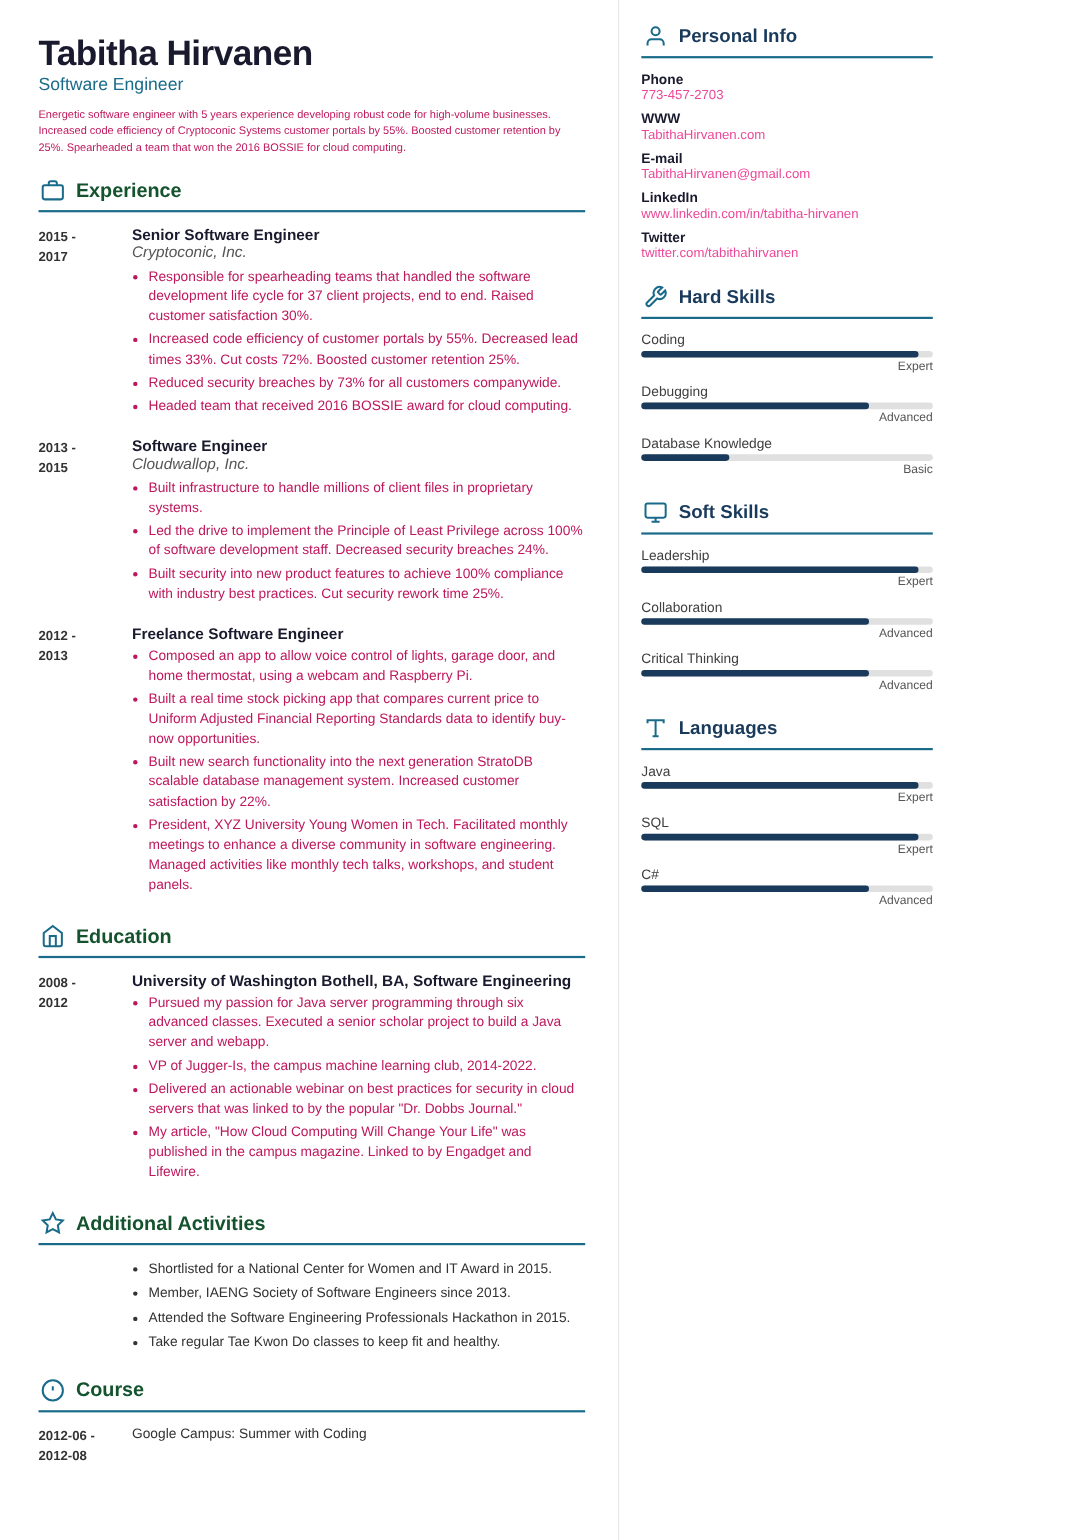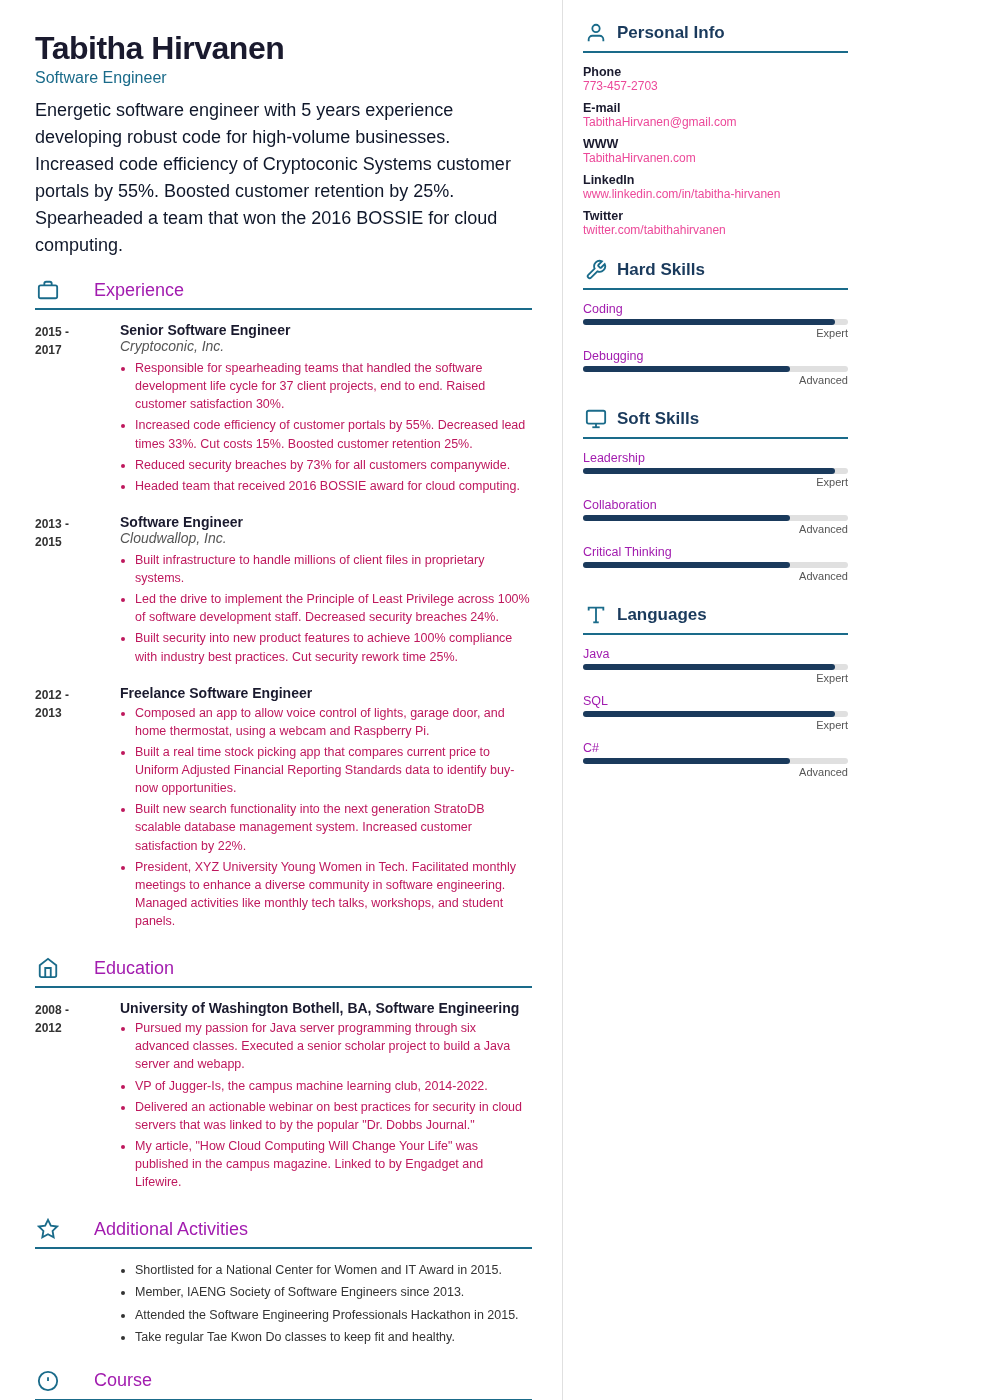--- a/index.html
+++ b/index.html
@@ -36,42 +36,41 @@
       color: #1a1a2e;
       letter-spacing: -0.5px;
     }
     .header .subtitle {
       font-size: 16px;
       color: #1a6b8a;
       font-weight: normal;
       margin-top: 2px;
     }
     .header .summary {
-      font-size: 18px;
-      color: #0f172a;
+      font-size: 10px;
+      color: #be185d;
       margin-top: 10px;
       line-height: 1.5;
     }
     
     .section {
       margin-bottom: 22px;
     }
     .section-header {
       display: flex;
       align-items: center;
       gap: 8px;
       border-bottom: 2px solid #1a6b8a;
       padding-bottom: 5px;
       margin-bottom: 12px;
     }
     .section-header h2 {
       font-size: 18px;
-      font-weight: 400;
-      color: #a21caf;
-      margin-left: 25px;
+      font-weight: 700;
+      color: #14532d;
     }
     .section-icon {
       width: 26px;
       height: 26px;
       display: flex;
       align-items: center;
       justify-content: center;
       color: #1a6b8a;
       font-size: 18px;
     }
@@ -141,21 +140,21 @@
     .info-value {
       font-size: 12px;
       color: #ec4899;
     }
     
     .skill-item {
       margin-bottom: 10px;
     }
     .skill-name {
       font-size: 12.5px;
-      color: #a21caf;
+      color: #404040;
       margin-bottom: 3px;
     }
     .skill-bar-bg {
       width: 100%;
       height: 6px;
       background: #e0e0e0;
       border-radius: 3px;
       position: relative;
       margin-bottom: 2px;
     }
@@ -228,21 +227,21 @@
 
       <div>
 
         <div class="exp-item">
           <div class="exp-dates">2015 -<br>2017</div>
           <div class="exp-content">
             <h3>Senior Software Engineer</h3>
             <div class="company">Cryptoconic, Inc.</div>
             <ul>
               <li>Responsible for spearheading teams that handled the software development life cycle for 37 client projects, end to end. Raised customer satisfaction 30%.</li>
-              <li>Increased code efficiency of customer portals by 55%. Decreased lead times 33%. Cut costs 15%. Boosted customer retention 25%.</li>
+              <li>Increased code efficiency of customer portals by 55%. Decreased lead times 33%. Cut costs 72%. Boosted customer retention 25%.</li>
               <li>Reduced security breaches by 73% for all customers companywide.</li>
               <li>Headed team that received 2016 BOSSIE award for cloud computing.</li>
             </ul>
           </div>
         </div>
 
         <div class="exp-item">
           <div class="exp-dates">2013 -<br>2015</div>
           <div class="exp-content">
             <h3>Software Engineer</h3>
@@ -342,26 +341,26 @@
           </svg>
         </div>
         <h2>Personal Info</h2>
       </div>
       <div>
         <div class="info-item">
           <div class="info-label">Phone</div>
           <div class="info-value">773-457-2703</div>
         </div>
         <div class="info-item">
+          <div class="info-label">WWW</div>
+          <div class="info-value">TabithaHirvanen.com</div>
+        </div>
+        <div class="info-item">
           <div class="info-label">E-mail</div>
           <div class="info-value">TabithaHirvanen@gmail.com</div>
-        </div>
-        <div class="info-item">
-          <div class="info-label">WWW</div>
-          <div class="info-value">TabithaHirvanen.com</div>
         </div>
         <div class="info-item">
           <div class="info-label">LinkedIn</div>
           <div class="info-value">www.linkedin.com/in/tabitha-hirvanen</div>
         </div>
         <div class="info-item">
           <div class="info-label">Twitter</div>
           <div class="info-value">twitter.com/tabithahirvanen</div>
         </div>
       </div>
@@ -384,20 +383,27 @@
           </div>
           <span class="skill-level">Expert</span>
         </div>
         <div class="skill-item">
           <div class="skill-name">Debugging</div>
           <div class="skill-bar-bg">
             <div class="skill-bar-fill" style="width: 78%"></div>
           </div>
           <span class="skill-level">Advanced</span>
         </div>
+        <div class="skill-item">
+          <div class="skill-name">Database Knowledge</div>
+          <div class="skill-bar-bg">
+            <div class="skill-bar-fill" style="width: 30%"></div>
+          </div>
+          <span class="skill-level">Basic</span>
+        </div>
       </div>
     </div>
 
     <div class="right-section">
       <div class="right-section-header">
         <div class="section-icon">
           <svg class="icon-svg" viewBox="0 0 24 24" fill="none" stroke="#1a6b8a" stroke-width="2">
             <rect x="2" y="3" width="20" height="14" rx="2"></rect>
             <line x1="8" y1="21" x2="16" y2="21"></line>
             <line x1="12" y1="17" x2="12" y2="21"></line>

